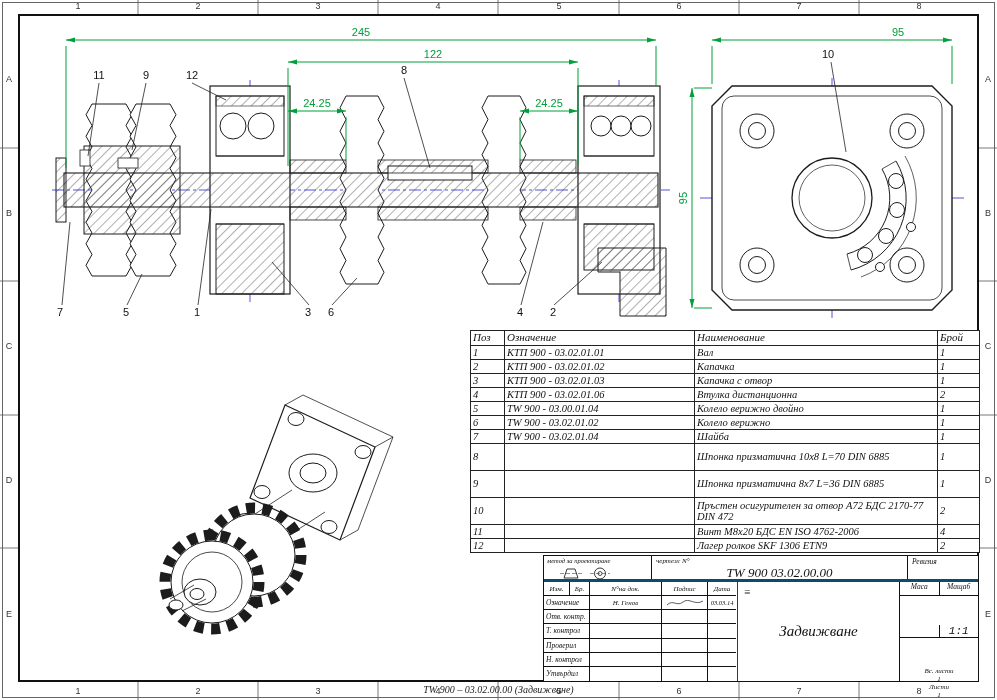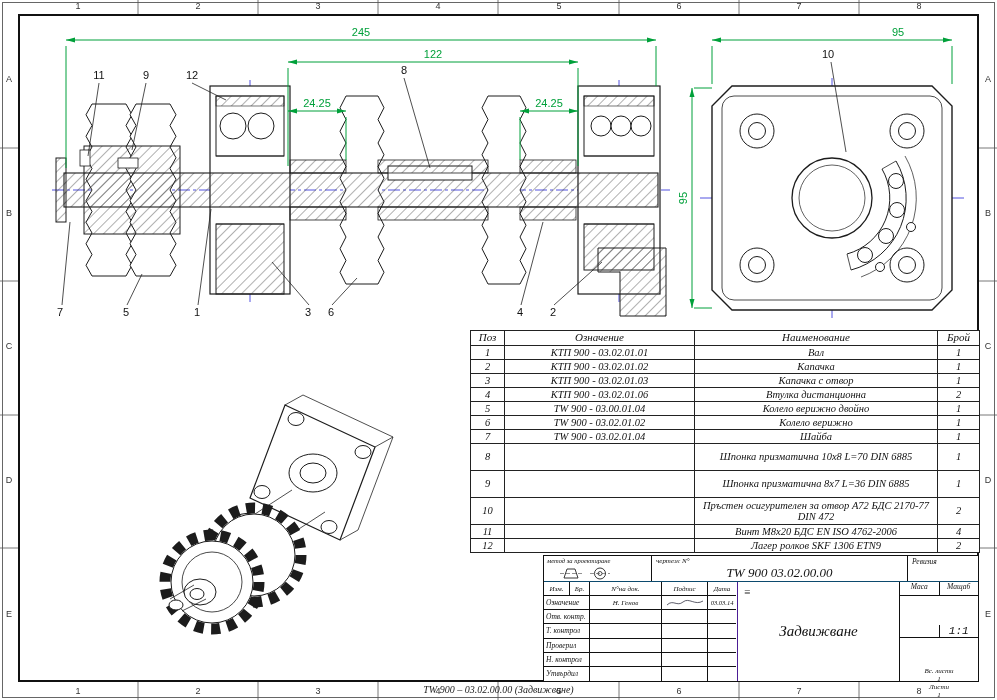--- a/index.html
+++ b/index.html
@@ -26,30 +26,30 @@
   .fc{position:absolute;width:20px;text-align:center;font-size:9px;color:#333;z-index:2;}
   .fr{position:absolute;width:12px;text-align:center;font-size:9px;color:#333;z-index:2;}
   .footer-center{position:absolute;left:18px;right:18px;top:684px;text-align:center;z-index:2;
                  font:italic 10px "Liberation Serif",serif;color:#222;}
   .footer-right{position:absolute;right:55px;top:701px;z-index:2;
                 font:italic 9px "Liberation Serif",serif;color:#222;}
   
   table.parts{position:absolute;left:470px;top:330px;width:509px;z-index:2;border-collapse:collapse;
               table-layout:fixed;background:#fff;border:1.5px solid #111;
               font-family:"Liberation Serif",serif;font-style:italic;font-size:10.5px;color:#111;}
-  table.parts th,table.parts td{border:1px solid #222;padding:0 2px;text-align:center;
+  table.parts th,table.parts td{border:1px solid #222;padding:0 2px;text-align:left;
               font-weight:normal;line-height:1.05;overflow:hidden;}
   table.parts th{height:14px;font-size:11px;}
   table.parts td{height:13px;}
   table.parts tr.tall td{height:26px;}
   
   .tblock{position:absolute;left:543px;top:555px;width:436px;height:127px;z-index:2;background:#fff;
           border:1.6px solid #111;box-sizing:border-box;display:flex;flex-direction:column;
           font-family:"Liberation Serif",serif;font-style:italic;color:#111;}
-  .tb-row1{display:flex;height:27px;border-bottom:1px solid #0c4a6e;}
+  .tb-row1{display:flex;height:27px;border-bottom:3px solid #0c4a6e;}
   .tb-proj{width:108px;border-right:1px solid #111;position:relative;box-sizing:border-box;}
   .tb-proj .lbl{position:absolute;left:3px;top:1px;font-size:6.5px;white-space:nowrap;}
   .tb-proj svg{position:absolute;left:14px;top:10px;}
   .tb-docno{flex:1;position:relative;border-right:1px solid #111;box-sizing:border-box;}
   .tb-docno .lbl{position:absolute;left:4px;top:1px;font-size:7px;}
   .tb-docno .big{position:absolute;left:0;right:0;top:9px;text-align:center;font-size:13px;}
   .tb-rev{width:70px;position:relative;box-sizing:border-box;}
   .tb-rev .lbl{position:absolute;left:4px;top:1px;font-size:7.5px;}
   .tb-row2{display:flex;flex:1;}
   .tb-signs{width:194px;border-right:1px solid #4c1d95;box-sizing:border-box;display:grid;

